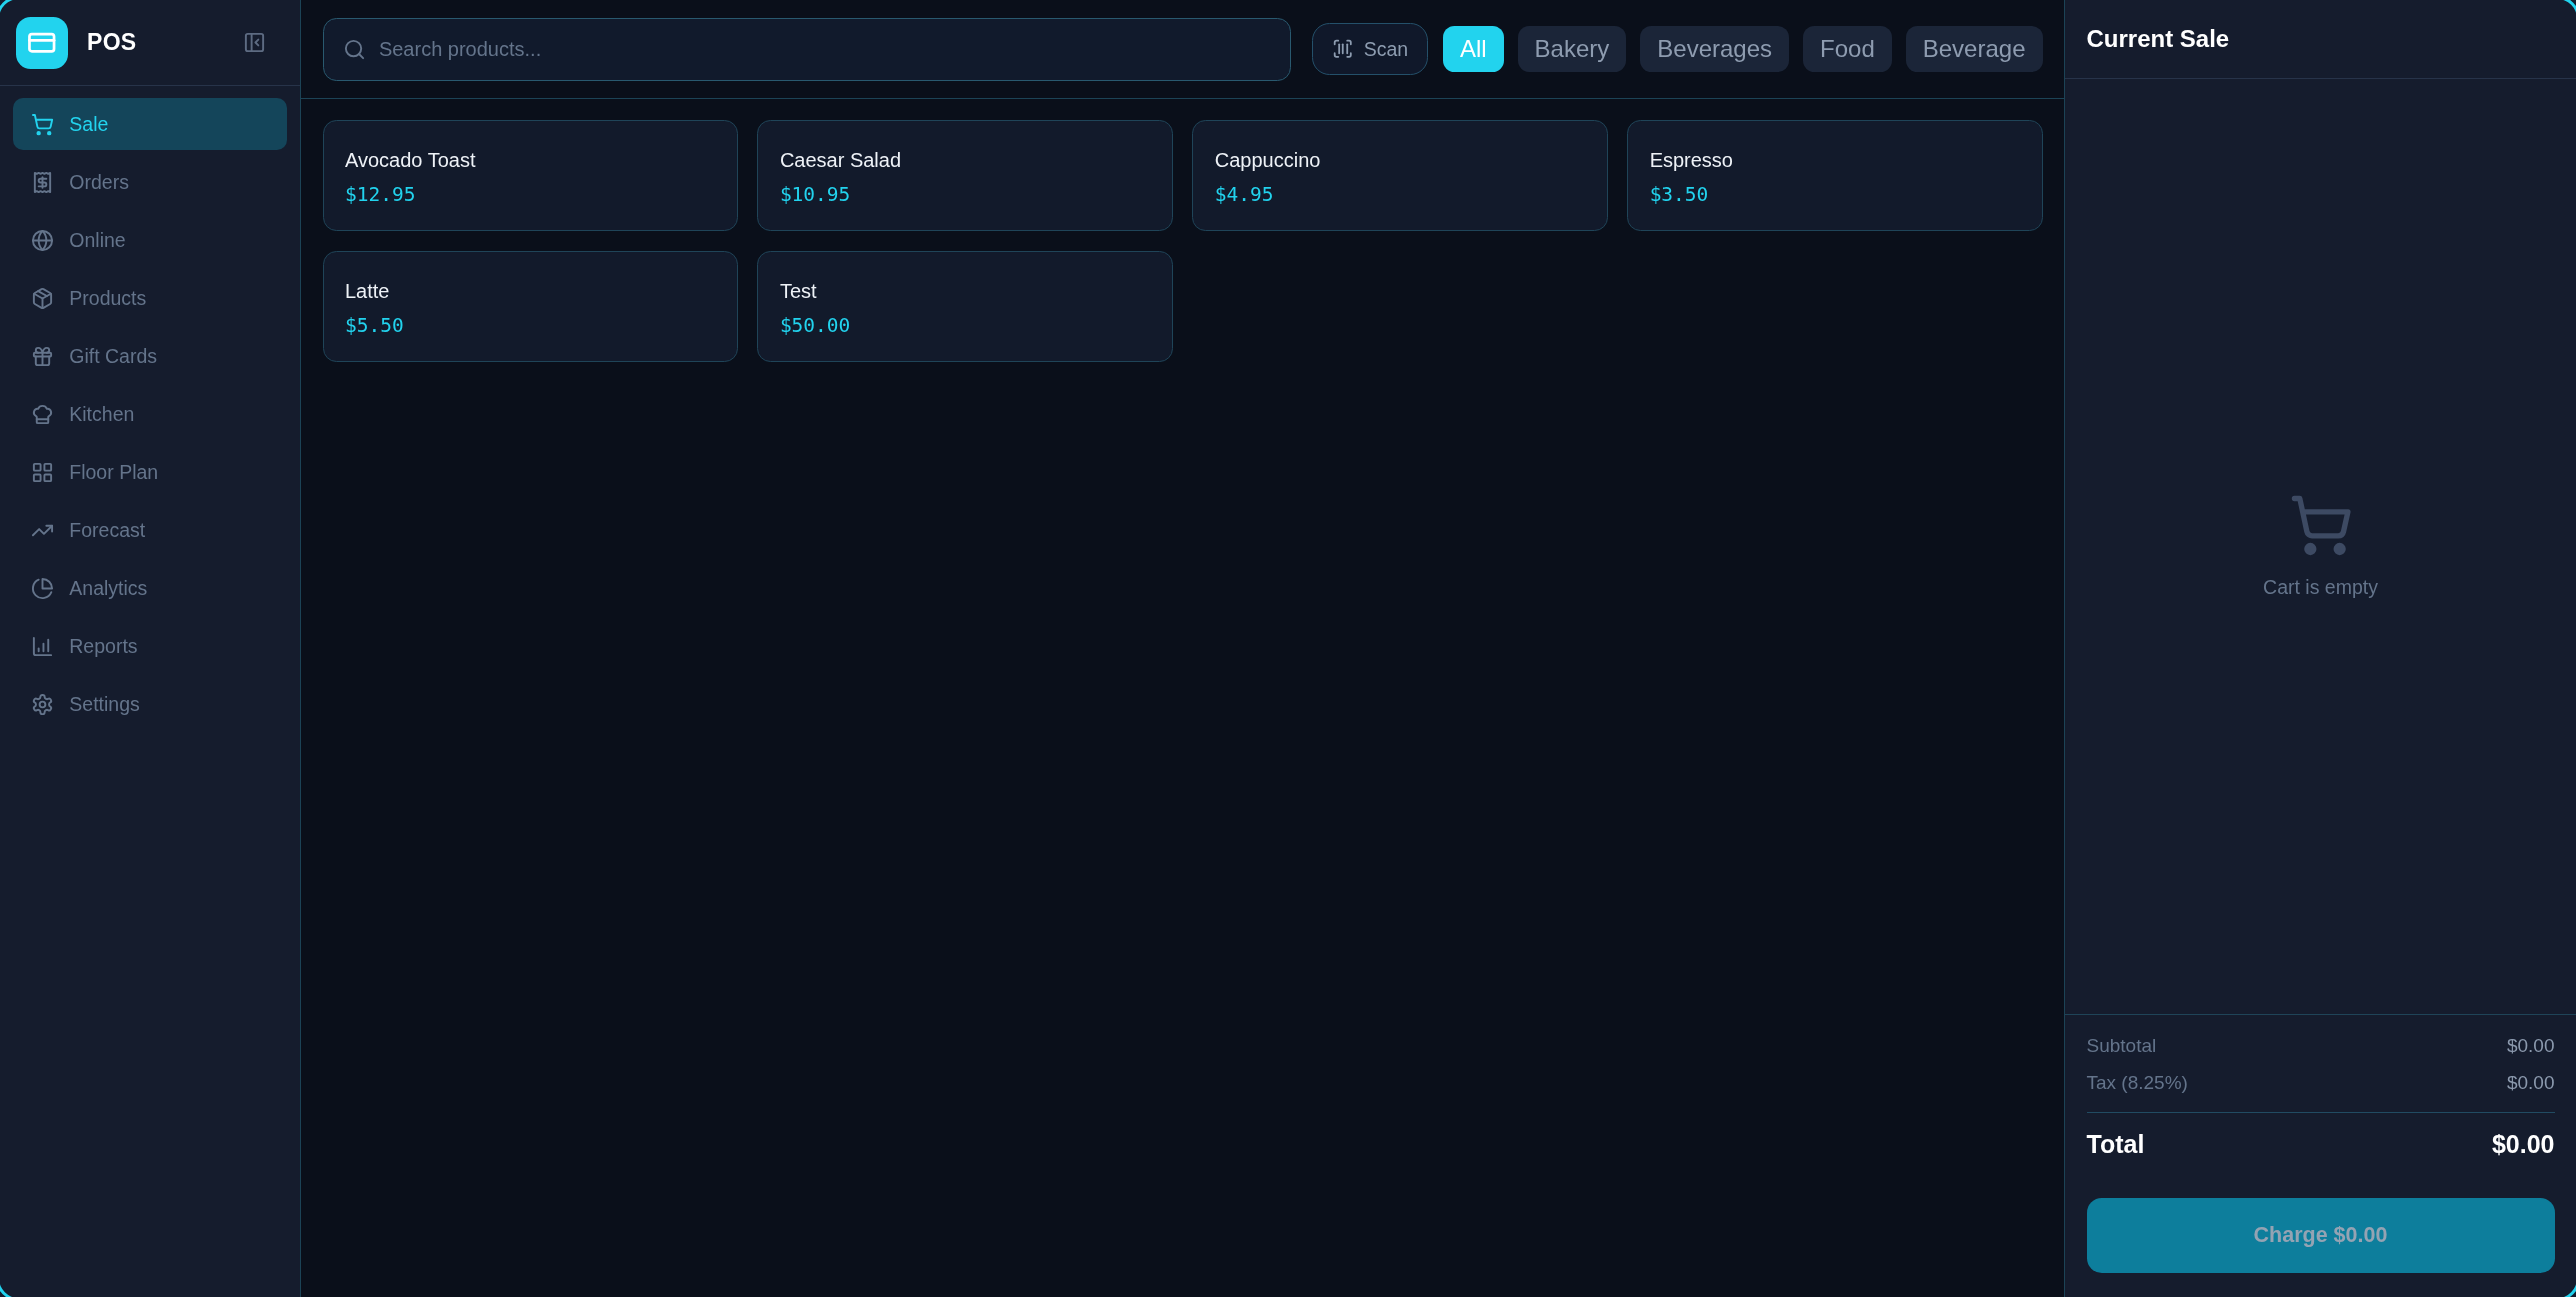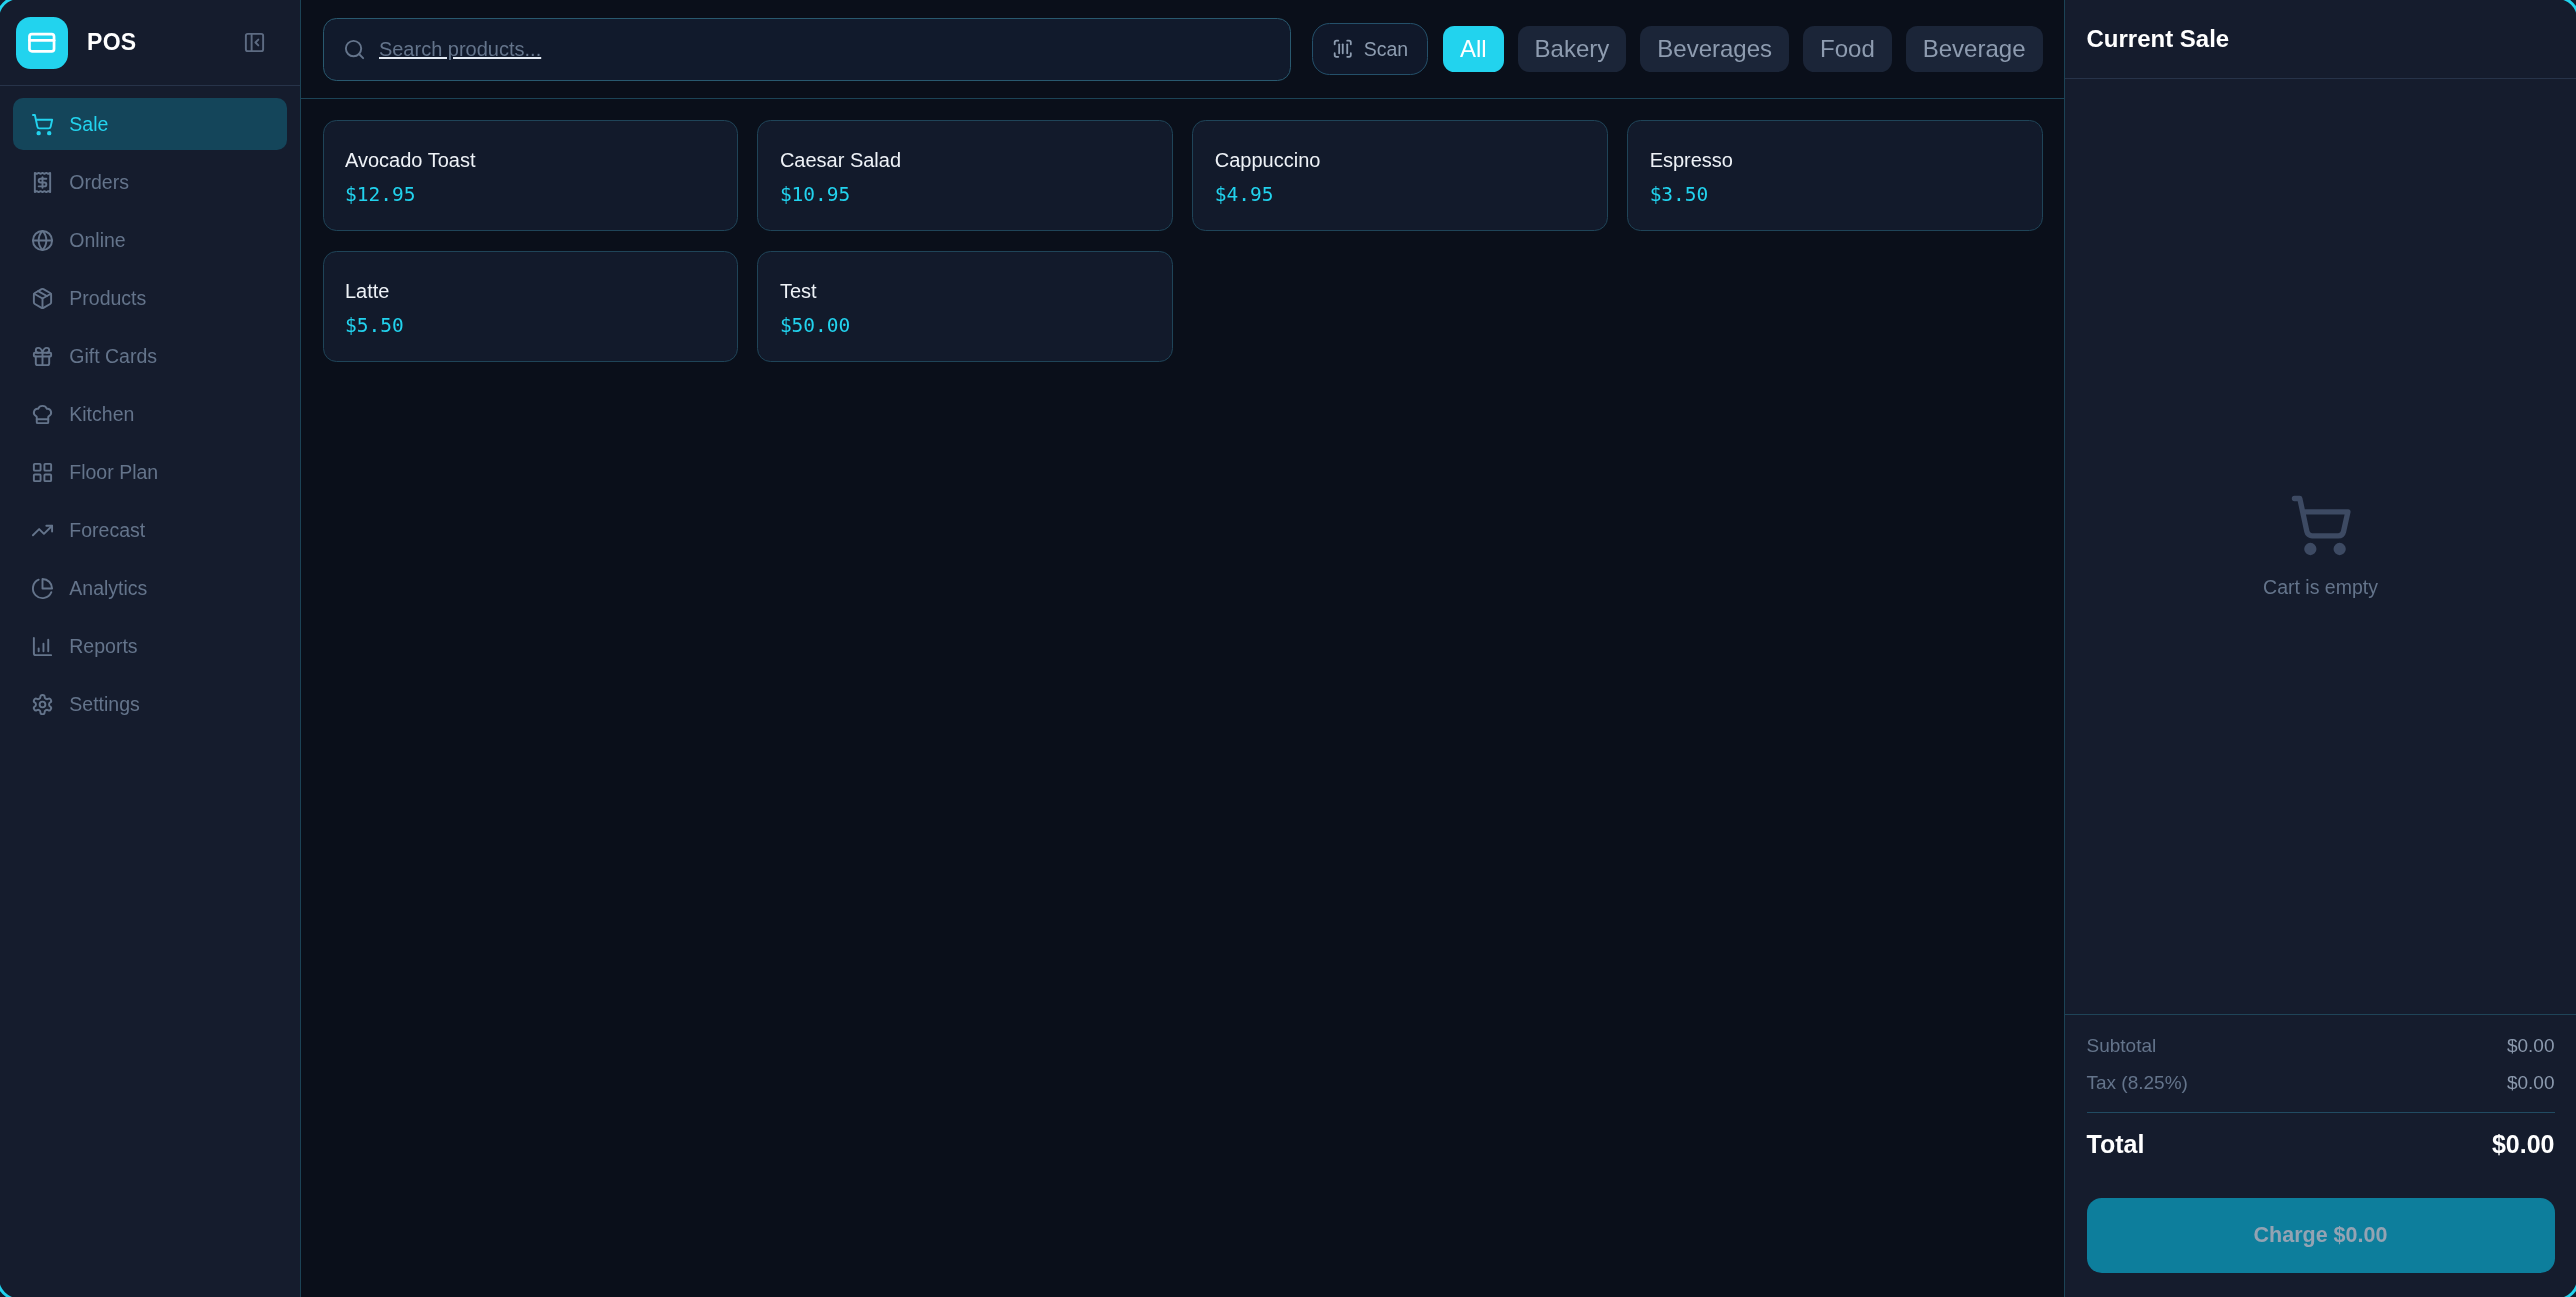--- a/index.html
+++ b/index.html
@@ -62,21 +62,20 @@
     border-bottom: 1.3px solid #1c4356;
     gap: 21.5px;
   }
   .search-box {
     flex: 1; height: 63px;
     background: #111a2c;
     border: 1.3px solid #29596f; border-radius: 13.4px;
     display: flex; align-items: center;
     padding: 0 19px; gap: 13.4px;
     max-width: 1056px;
-    text-decoration: underline;
   }
   .search-box svg { width: 23px; height: 23px; color: #64748b; flex: none; }
   .search-box input {
     flex: 1; background: transparent; border: none; outline: none;
     font-family: "Liberation Sans", sans-serif;
     font-size: 20px; color: #cbd5e1;
   }
   .search-box input::placeholder { color: #64748b; }
 
   .header-actions { display: flex; align-items: center; gap: 14.8px; margin-left: auto; }

